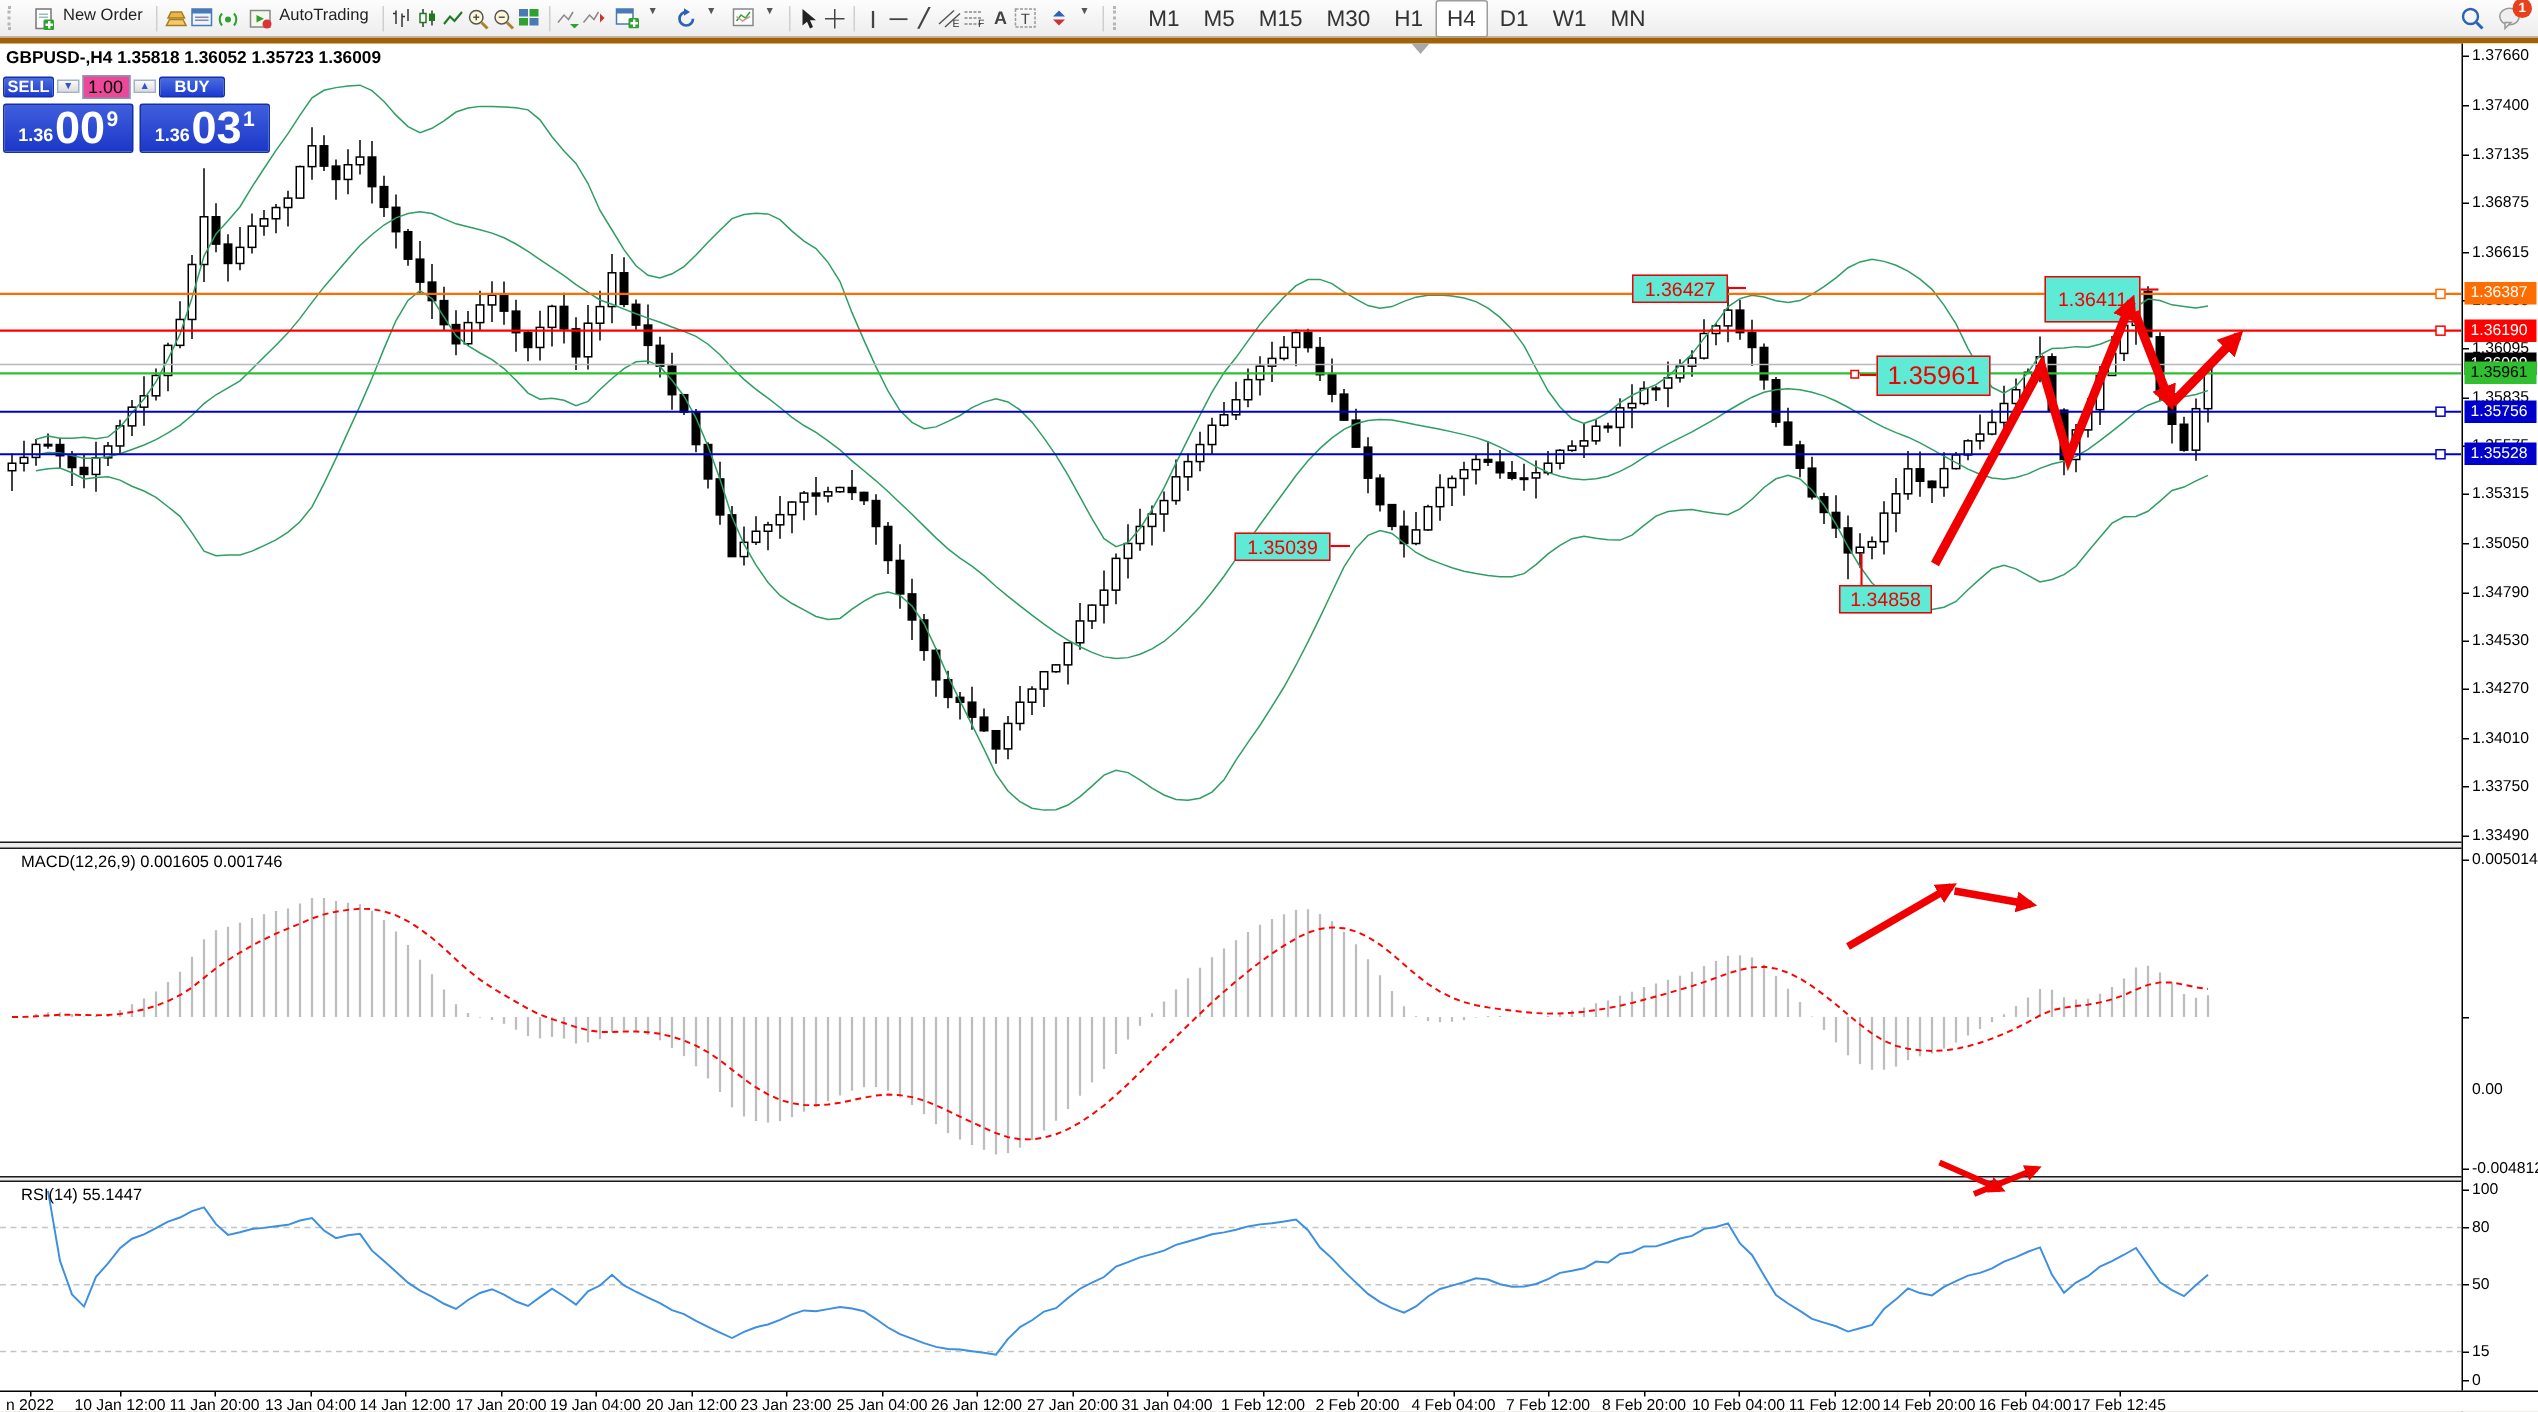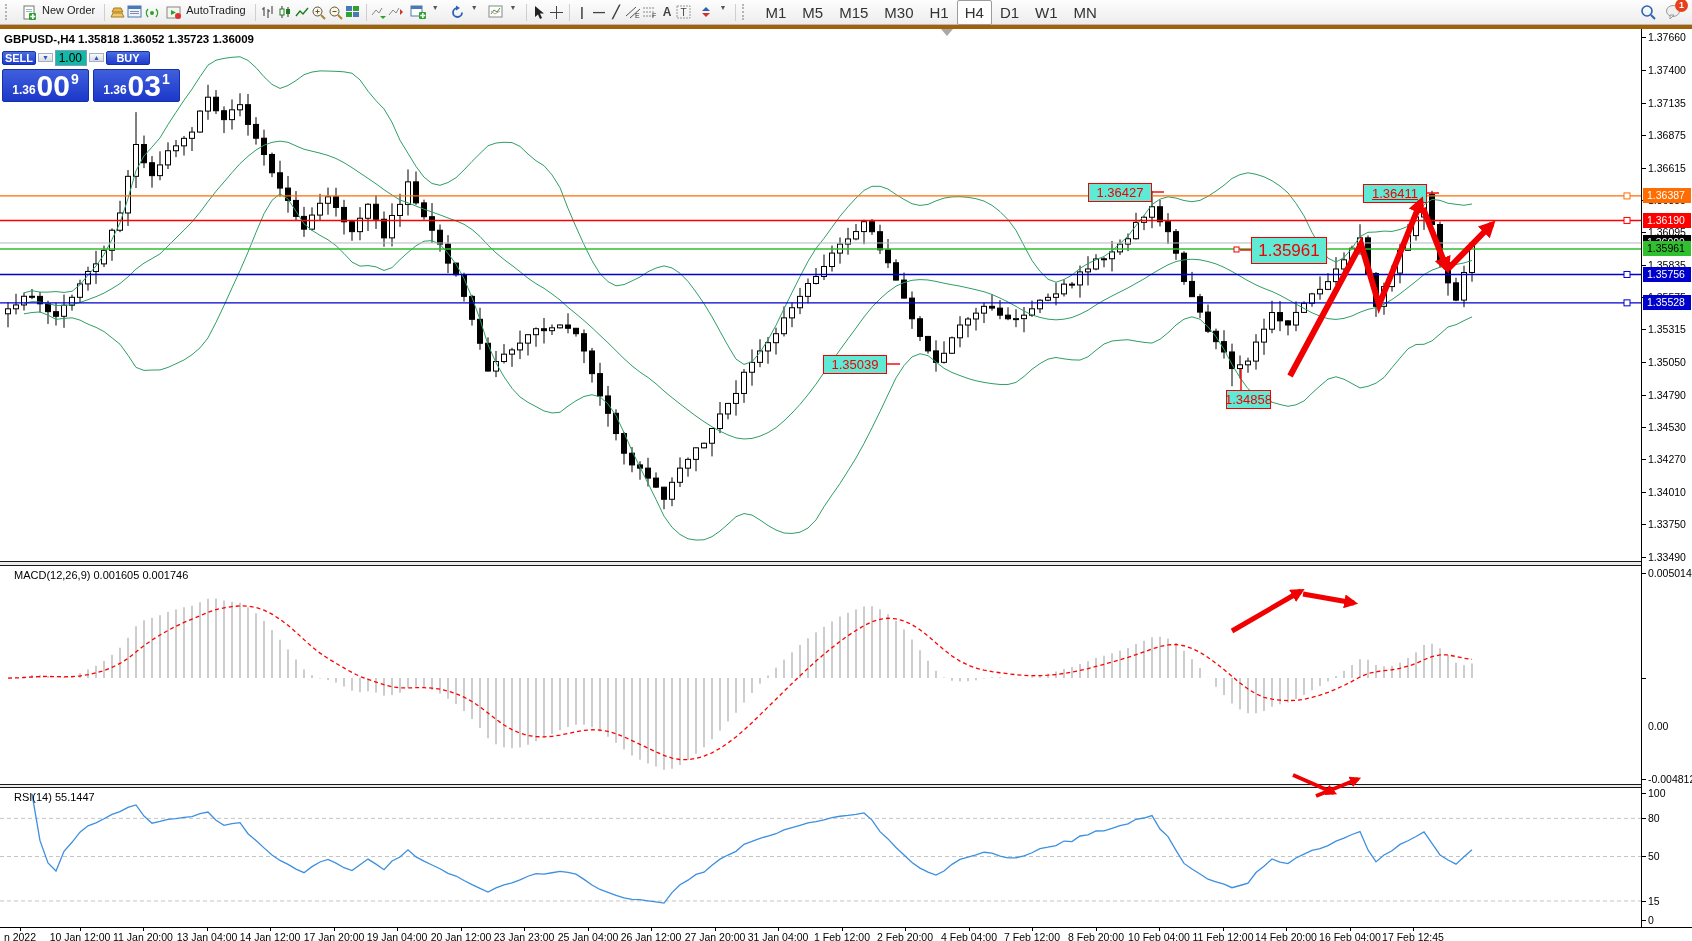--- a/index.html
+++ b/index.html
@@ -46,21 +46,21 @@
   .split-grip{position:absolute;left:941px;top:0;width:0;height:0;z-index:7;
     border-left:6px solid transparent;border-right:6px solid transparent;border-top:7px solid #a8a8a8;}
   
   .trade-panel{position:absolute;left:2px;top:19px;z-index:7;width:178px;}
   .tp-row1{display:flex;align-items:center;height:19px;gap:2px;}
   .tp-sell,.tp-buy{background:linear-gradient(#4a6ce0,#1d3bd0);color:#fff;font-size:11px;font-weight:bold;
     display:flex;align-items:center;justify-content:center;border-radius:2px;border:1px solid #1630a8;box-sizing:border-box;}
   .tp-sell{width:34px;}.tp-buy{width:44px;}
   .tp-drop{width:15px;background:linear-gradient(#fafafa,#dcdcdc);border:1px solid #9fb2c8;
     display:flex;align-items:center;justify-content:center;font-size:7px;color:#3355cc;box-sizing:border-box;}
-  .tp-vol{width:32px;background:#14b8a6;border:1px solid #7f9db9;font-size:12px;color:#000;
+  .tp-vol{width:32px;background:#ec4899;border:1px solid #7f9db9;font-size:12px;color:#000;
     display:flex;align-items:center;justify-content:flex-end;padding-right:4px;box-sizing:border-box;}
   .tp-spin{width:15px;background:linear-gradient(#fafafa,#dcdcdc);border:1px solid #9fb2c8;
     display:flex;align-items:center;justify-content:center;font-size:7px;color:#3355cc;box-sizing:border-box;}
   .tp-row2{display:flex;margin-top:2px;gap:4px;height:33px;}
   .tp-price{flex:1;background:linear-gradient(#3f5fdd,#1b38c8);border:1px solid #1630a8;border-radius:2px;
     color:#fff;display:flex;align-items:flex-end;justify-content:center;padding:0 2px 1px 2px;box-sizing:border-box;}
   .tp-small{font-size:12px;font-weight:bold;margin:0 1px 3px 0;}
   .tp-big{font-size:30px;font-weight:bold;line-height:28px;}
   .tp-sup{font-size:14px;font-weight:bold;margin:0 0 13px 1px;}
 </style>
@@ -994,24 +994,24 @@
         <div class="time-tick" style="left: 1286px;"></div>
         <div class="time-label" style="left: 1286px;">14 Feb 20:00</div>
         <div class="time-tick" style="left: 1350px;"></div>
         <div class="time-label" style="left: 1350px;">16 Feb 04:00</div>
         <div class="time-tick" style="left: 1413px;"></div>
         <div class="time-label" style="left: 1413px;">17 Feb 12:45</div>
       </div>
 
     <div id="anns">
         <div class="ann" style="left: 1088px; top: 154px; width: 64px; height: 19px; font-size: 13px;">1.36427</div>
-        <div class="ann" style="left: 1363px; top: 155px; width: 64px; height: 19px; font-size: 13px; text-decoration: underline;">1.36411</div>
+        <div class="ann" style="left: 1363px; top: 155px; width: 64px; height: 31px; font-size: 13px;">1.36411</div>
         <div class="ann" style="left: 1251px; top: 208px; width: 76px; height: 27px; font-size: 17px;">1.35961</div>
         <div class="ann" style="left: 823px; top: 326px; width: 64px; height: 19px; font-size: 13px;">1.35039</div>
-        <div class="ann" style="left: 1226px; top: 361px; width: 45px; height: 19px; font-size: 13px;">1.34858</div>
+        <div class="ann" style="left: 1226px; top: 361px; width: 62px; height: 19px; font-size: 13px;">1.34858</div>
       </div>
 
     <svg class="overlay" id="overlay">
         <defs>
           <marker id="ah" viewBox="0 0 10 10" refX="7" refY="5" markerWidth="2.8" markerHeight="2.8" orient="auto">
             <path d="M0,0 L10,5 L0,10 z" fill="#f00000"></path>
           </marker>
         </defs>
         <polyline points="1290,347 1361,215 1379,276 1421,172" fill="none" stroke="#f00000" stroke-width="6" marker-end="url(#ah)" stroke-linejoin="miter"></polyline>
         <polyline points="1423,179 1447,240" fill="none" stroke="#f00000" stroke-width="6" marker-end="url(#ah)" stroke-linejoin="miter"></polyline>

